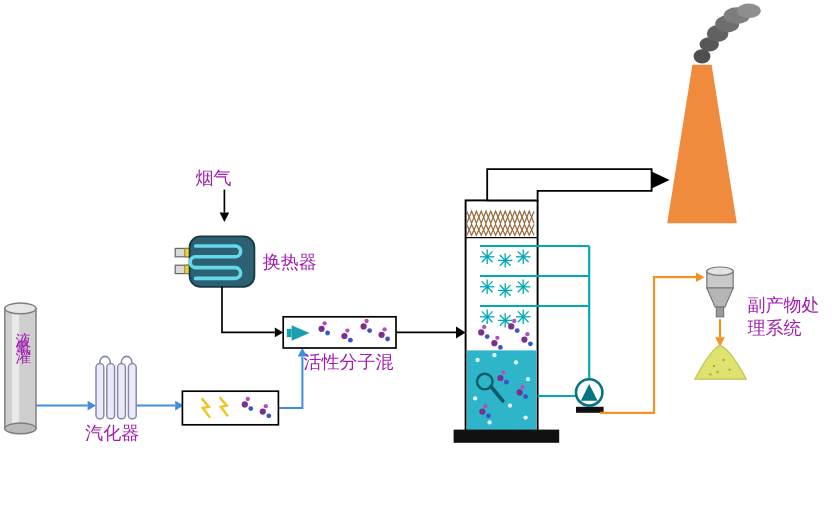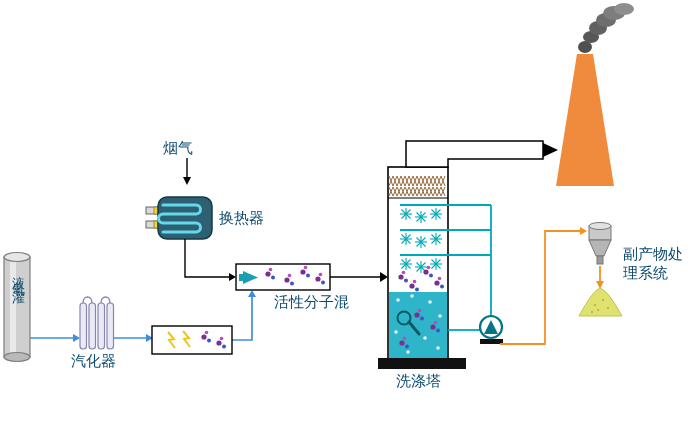--- a/index.html
+++ b/index.html
@@ -1,21 +1,21 @@
 <!DOCTYPE html>
 <html style="--chimney-orange: #F08A3C; --liquid-teal: #2FB5C9; --pipe-blue: #3E8EDE; --pipe-teal: #00A9B8; --pipe-orange: #F59120; --pile-yellow: #DFE26F; --exchanger-body: #2E6073; --coil-cyan: #63D9EA; --molecule-purple: #7B2F8F; --molecule-blue: #3A55C4; --molecule-magenta: #B44FB8; --lightning-yellow: #EDC51C; --smoke-gray: #606060;"><head>
 <meta charset="utf-8">
 <style>
   *{margin:0;padding:0;box-sizing:border-box}
   html,body{background:#fff}
   body{font-family:"DejaVu Sans","Liberation Sans",sans-serif}
   .stage{position:relative;width:700px;height:426px;background:#fff;overflow:hidden}
   .stage svg{position:absolute;left:0;top:0}
-  .lbl{position:absolute;color:#0c4a6e;font-size:15px;line-height:19px;white-space:nowrap}
-  .lbl.center{text-align:right;white-space:normal}
+  .lbl{position:absolute;color:#a21caf;font-size:15px;line-height:19px;white-space:nowrap}
+  .lbl.center{text-align:left;white-space:normal}
   .vert{writing-mode:vertical-rl;text-orientation:upright;letter-spacing:7px;font-size:13px}
   
   .pb{stroke:var(--pipe-blue,#3E8EDE);stroke-width:1.7;fill:none}
   .pbh{fill:var(--pipe-blue,#3E8EDE)}
   .pt{stroke:var(--pipe-teal,#00A9B8);stroke-width:1.8;fill:none}
   .po{stroke:var(--pipe-orange,#F59120);stroke-width:1.8;fill:none}
   .poh{fill:var(--pipe-orange,#F59120)}
   .bl{stroke:#000;stroke-width:1.4;fill:none}
   .blh{fill:#000}
   .box{fill:#fff;stroke:#000;stroke-width:1.4}
@@ -212,21 +212,20 @@
 <div class="lbl" style="left:219px;top:209px">换热器</div>
 <div class="lbl vert" style="left:9px;top:266px;height:92px">液氧灌</div>
 <div class="lbl" style="left:71px;top:352px">汽化器</div>
 
 
 <div class="lbl center" style="left:253px;top:293px;width:96px">
   <div>活性分子混</div>
 </div>
 
 <div class="lbl" style="left:396px;top:372px">
-  <div>洗涤塔</div>
 </div>
 
 <div class="lbl" style="left:623px;top:245px">
   <div>副产物处</div>
   <div>理系统</div>
 </div>
 
 </div>
 
 </body></html>

